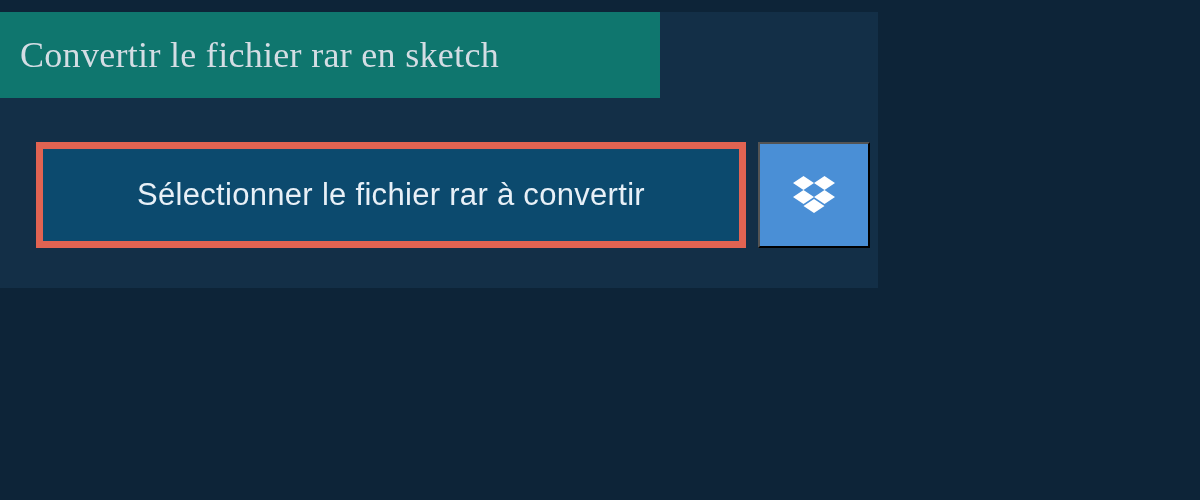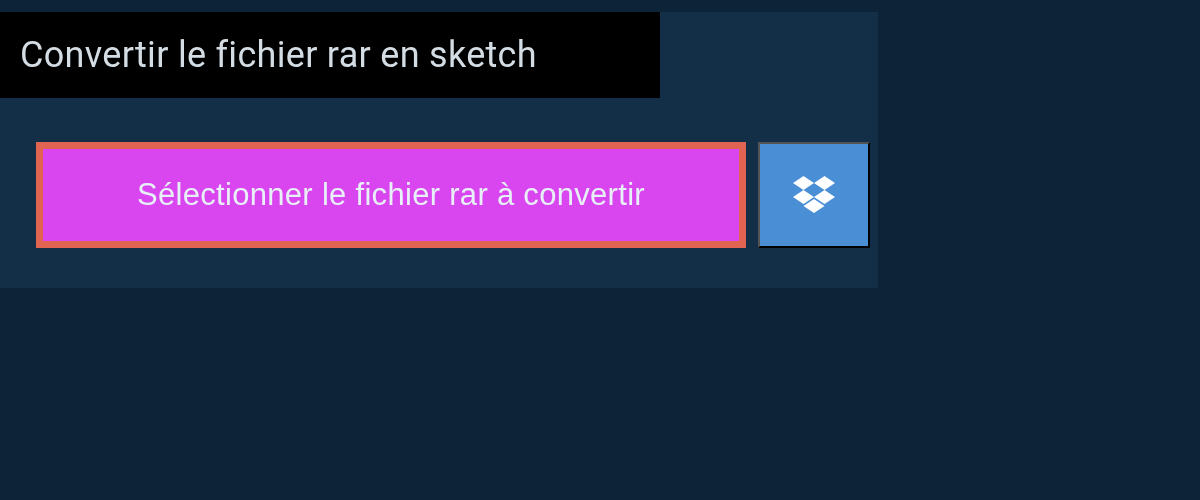--- a/index.html
+++ b/index.html
@@ -15,37 +15,38 @@
       overflow: hidden;
     }
     .panel {
       background-color: #132f47;
       width: 878px;
       margin-top: 12px;
       margin-left: 0;
       padding-bottom: 40px;
     }
     .header {
-      background-color: #000000;
+      background-color: #0f766e;
       padding: 22px 20px 22px 20px;
       width: 660px;
+      font-family: Liberation Serif, serif;
     }
     .header-title {
       color: #d4dde4;
       font-size: 36px;
       font-weight: 400;
       letter-spacing: 0.3px;
     }
     .button-row {
       display: flex;
       gap: 12px;
       padding: 44px 0 0 36px;
     }
     .select-button {
-      background-color: #d946ef;
+      background-color: #0c4a6e;
       border: 7px solid #e16352;
       color: #e8f0f7;
       font-size: 31px;
       font-weight: 400;
       padding: 28px 48px;
       cursor: pointer;
       width: 710px;
       letter-spacing: 0.3px;
     }
     .dropbox-button {

